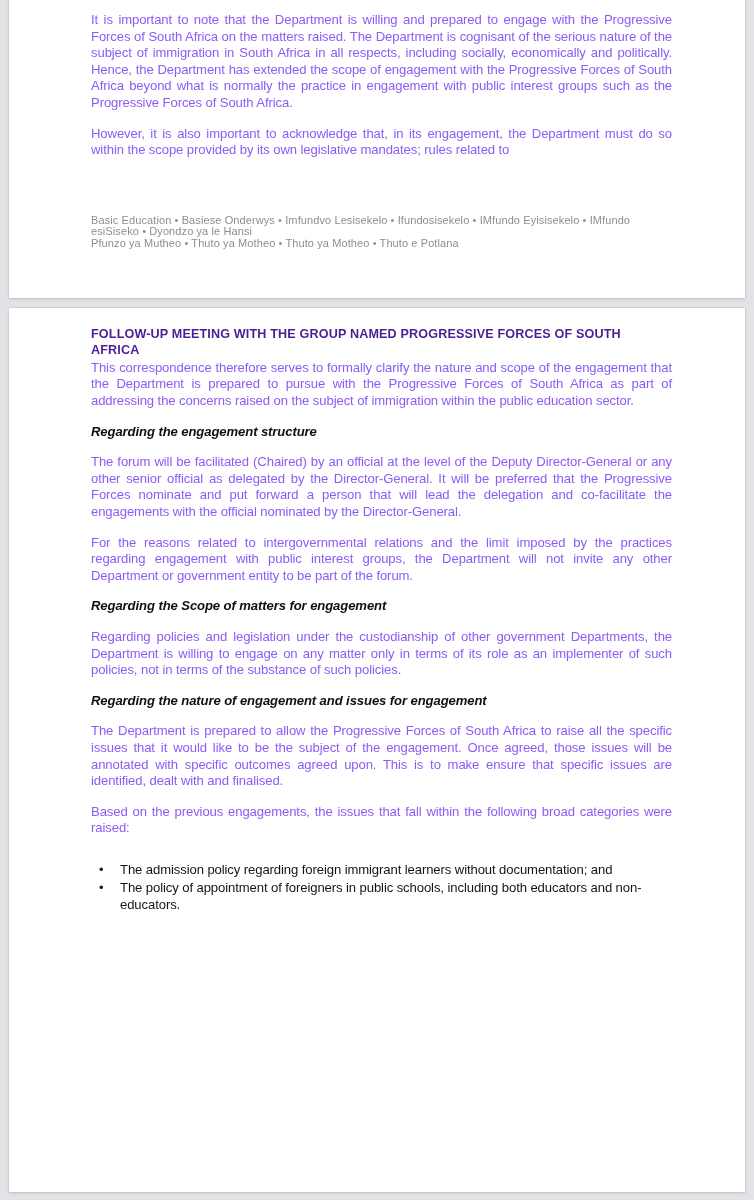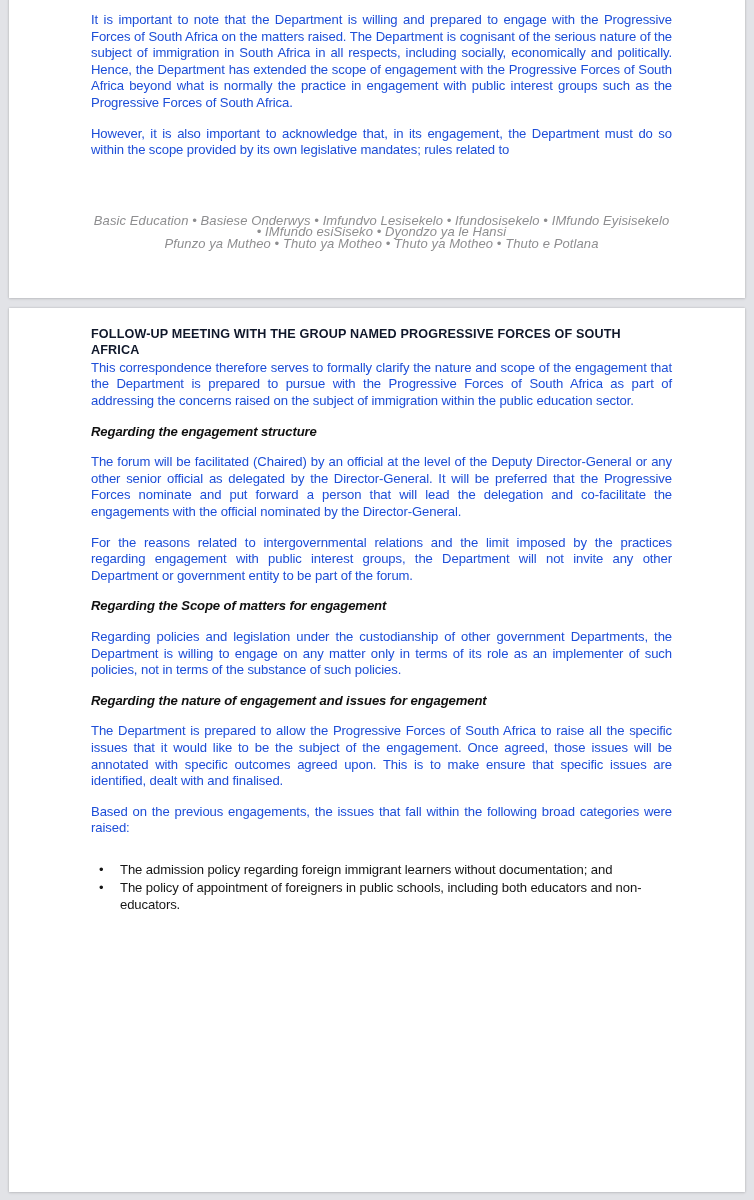--- a/index.html
+++ b/index.html
@@ -47,21 +47,21 @@
     padding-right: 73px;
     box-sizing: border-box;
     width: 100%;
   }
 
   p.body-text {
     margin: 0 0 14px 0;
     font-family: "Liberation Sans", sans-serif;
     font-size: 13.1px;
     line-height: 16.6px;
-    color: #1d4ed8;
+    color: #8b5cf6;
     text-align: justify;
     text-justify: inter-word;
     letter-spacing: -0.1px;
   }
 
   p.body-text.last-line-fragment {
     margin-bottom: 12px;
   }
 
   h3.section-heading {
@@ -75,34 +75,33 @@
     letter-spacing: -0.1px;
     font-style: italic;
   }
 
   .doc-header {
     margin: 0 0 1px 0;
     font-family: "Liberation Sans", sans-serif;
     font-size: 12.6px;
     line-height: 16.4px;
     font-weight: bold;
-    color: #0f172a;
+    color: #4c1d95;
     letter-spacing: 0.15px;
     text-align: left;
   }
 
   .footer-block {
     margin-top: 56px;
-    text-align: center;
+    text-align: left;
     font-family: "Liberation Sans", sans-serif;
-    font-size: 13px;
+    font-size: 11px;
     line-height: 11.4px;
     color: #8e8e90;
     letter-spacing: 0.1px;
-    font-style: italic;
   }
 
   ul.bullet-list {
     list-style: none;
     margin: 0;
     padding: 0;
   }
 
   ul.bullet-list li {
     position: relative;

